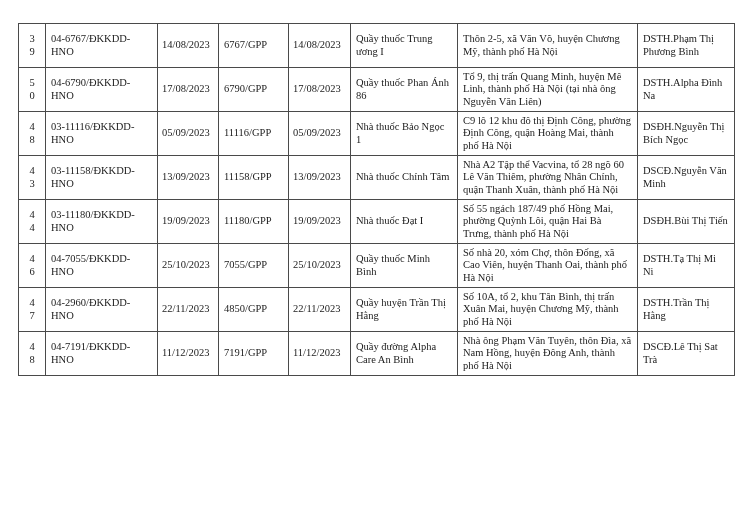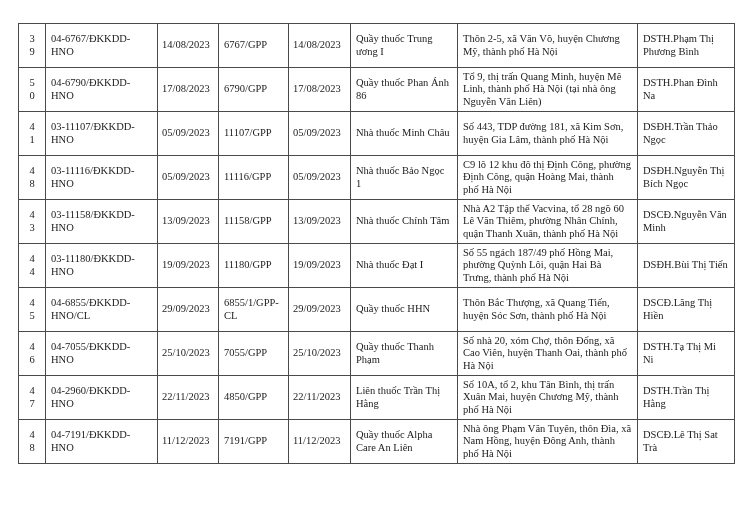--- a/index.html
+++ b/index.html
@@ -79,31 +79,21 @@
         <td class="col-pharmacist">DSTH.Phạm Thị Phương Bình</td>
       </tr>
       <tr>
         <td class="col-stt">50</td>
         <td class="col-code">04-6790/ĐKKDD-HNO</td>
         <td class="col-date1">17/08/2023</td>
         <td class="col-gpp">6790/GPP</td>
         <td class="col-date2">17/08/2023</td>
         <td class="col-name">Quầy thuốc Phan Ánh 86</td>
         <td class="col-address">Tổ 9, thị trấn Quang Minh, huyện Mê Linh, thành phố Hà Nội (tại nhà ông Nguyễn Văn Liên)</td>
-        <td class="col-pharmacist">DSTH.Phan Đình Na</td>
-      </tr>
-      <tr>
-        <td class="col-stt">41</td>
-        <td class="col-code">03-11107/ĐKKDD-HNO</td>
-        <td class="col-date1">05/09/2023</td>
-        <td class="col-gpp">11107/GPP</td>
-        <td class="col-date2">05/09/2023</td>
-        <td class="col-name">Nhà thuốc Minh Châu</td>
-        <td class="col-address">Số 443, TDP đường 181, xã Kim Sơn, huyện Gia Lâm, thành phố Hà Nội</td>
-        <td class="col-pharmacist">DSĐH.Trần Thảo Ngọc</td>
+        <td class="col-pharmacist">DSTH.Alpha Đình Na</td>
       </tr>
       <tr>
         <td class="col-stt">48</td>
         <td class="col-code">03-11116/ĐKKDD-HNO</td>
         <td class="col-date1">05/09/2023</td>
         <td class="col-gpp">11116/GPP</td>
         <td class="col-date2">05/09/2023</td>
         <td class="col-name">Nhà thuốc Bảo Ngọc 1</td>
         <td class="col-address">C9 lô 12 khu đô thị Định Công, phường Định Công, quận Hoàng Mai, thành phố Hà Nội</td>
         <td class="col-pharmacist">DSĐH.Nguyễn Thị Bích Ngọc</td>
@@ -122,53 +112,43 @@
         <td class="col-stt">44</td>
         <td class="col-code">03-11180/ĐKKDD-HNO</td>
         <td class="col-date1">19/09/2023</td>
         <td class="col-gpp">11180/GPP</td>
         <td class="col-date2">19/09/2023</td>
         <td class="col-name">Nhà thuốc Đạt I</td>
         <td class="col-address">Số 55 ngách 187/49 phố Hồng Mai, phường Quỳnh Lôi, quận Hai Bà Trưng, thành phố Hà Nội</td>
         <td class="col-pharmacist">DSĐH.Bùi Thị Tiến</td>
       </tr>
       <tr>
-        <td class="col-stt">45</td>
-        <td class="col-code">04-6855/ĐKKDD-HNO/CL</td>
-        <td class="col-date1">29/09/2023</td>
-        <td class="col-gpp">6855/1/GPP-CL</td>
-        <td class="col-date2">29/09/2023</td>
-        <td class="col-name">Quầy thuốc HHN</td>
-        <td class="col-address">Thôn Bắc Thượng, xã Quang Tiến, huyện Sóc Sơn, thành phố Hà Nội</td>
-        <td class="col-pharmacist">DSCĐ.Lãng Thị Hiền</td>
-      </tr>
-      <tr>
         <td class="col-stt">46</td>
         <td class="col-code">04-7055/ĐKKDD-HNO</td>
         <td class="col-date1">25/10/2023</td>
         <td class="col-gpp">7055/GPP</td>
         <td class="col-date2">25/10/2023</td>
-        <td class="col-name">Quầy thuốc Thanh Phạm</td>
+        <td class="col-name">Quầy thuốc Minh Bình</td>
         <td class="col-address">Số nhà 20, xóm Chợ, thôn Đống, xã Cao Viên, huyện Thanh Oai, thành phố Hà Nội</td>
         <td class="col-pharmacist">DSTH.Tạ Thị Mi Ni</td>
       </tr>
       <tr>
         <td class="col-stt">47</td>
         <td class="col-code">04-2960/ĐKKDD-HNO</td>
         <td class="col-date1">22/11/2023</td>
         <td class="col-gpp">4850/GPP</td>
         <td class="col-date2">22/11/2023</td>
-        <td class="col-name">Liên thuốc Trần Thị Hằng</td>
+        <td class="col-name">Quầy huyện Trần Thị Hằng</td>
         <td class="col-address">Số 10A, tổ 2, khu Tân Bình, thị trấn Xuân Mai, huyện Chương Mỹ, thành phố Hà Nội</td>
         <td class="col-pharmacist">DSTH.Trần Thị Hằng</td>
       </tr>
       <tr>
         <td class="col-stt">48</td>
         <td class="col-code">04-7191/ĐKKDD-HNO</td>
         <td class="col-date1">11/12/2023</td>
         <td class="col-gpp">7191/GPP</td>
         <td class="col-date2">11/12/2023</td>
-        <td class="col-name">Quầy thuốc Alpha Care An Liên</td>
+        <td class="col-name">Quầy đường Alpha Care An Bình</td>
         <td class="col-address">Nhà ông Phạm Văn Tuyên, thôn Đìa, xã Nam Hồng, huyện Đông Anh, thành phố Hà Nội</td>
         <td class="col-pharmacist">DSCĐ.Lê Thị Sat Trà</td>
       </tr>
     </tbody>
 </table>
 
 </body></html>

